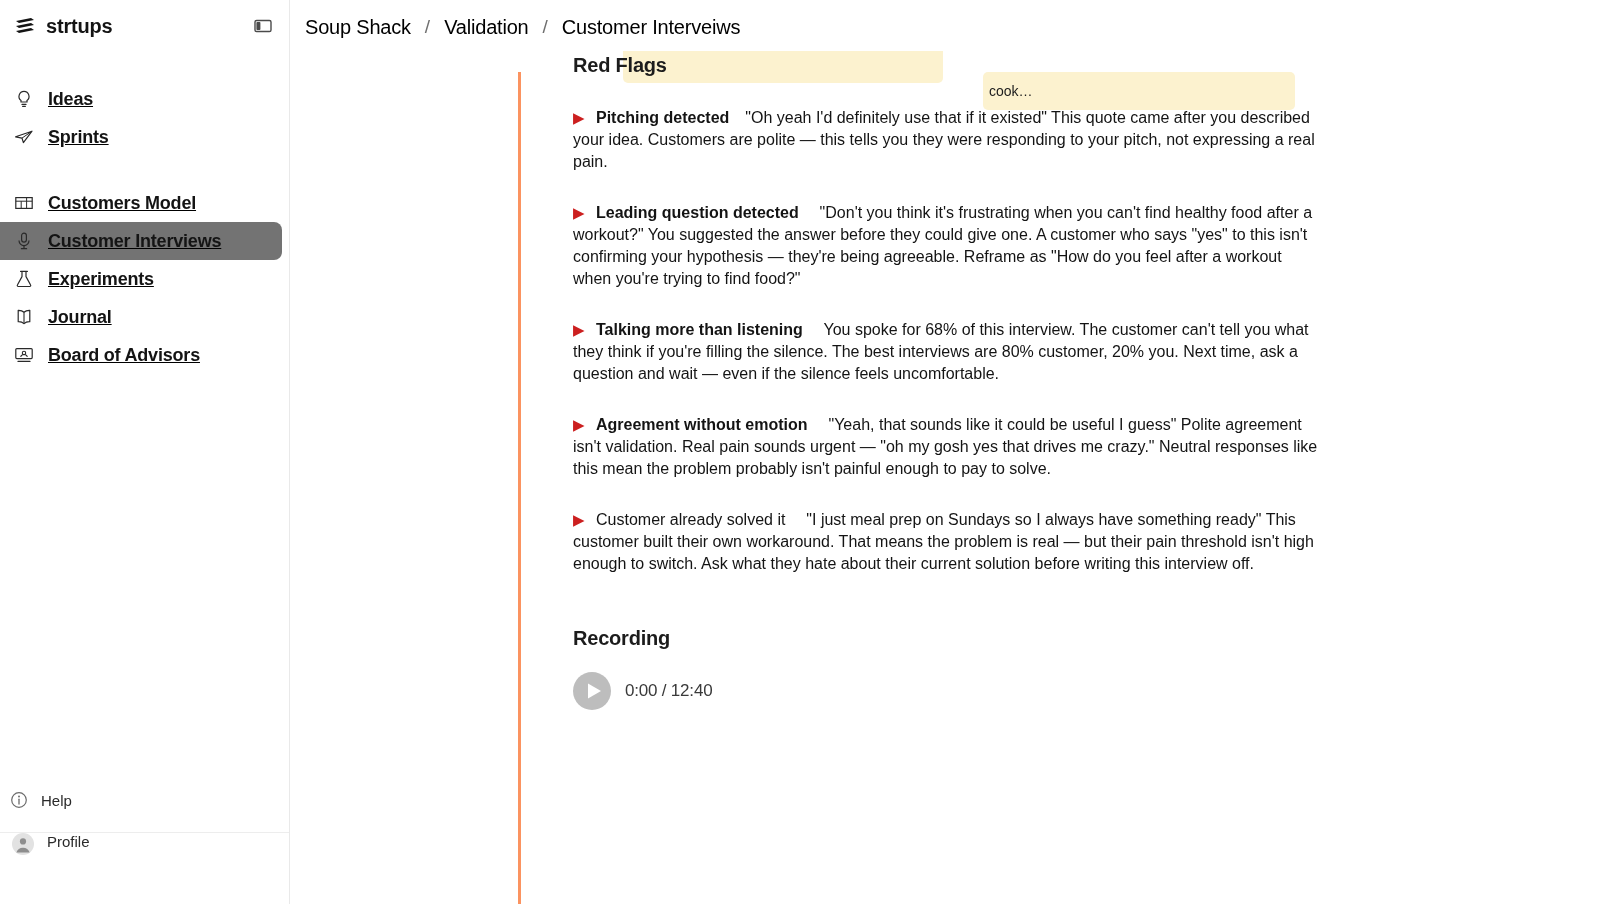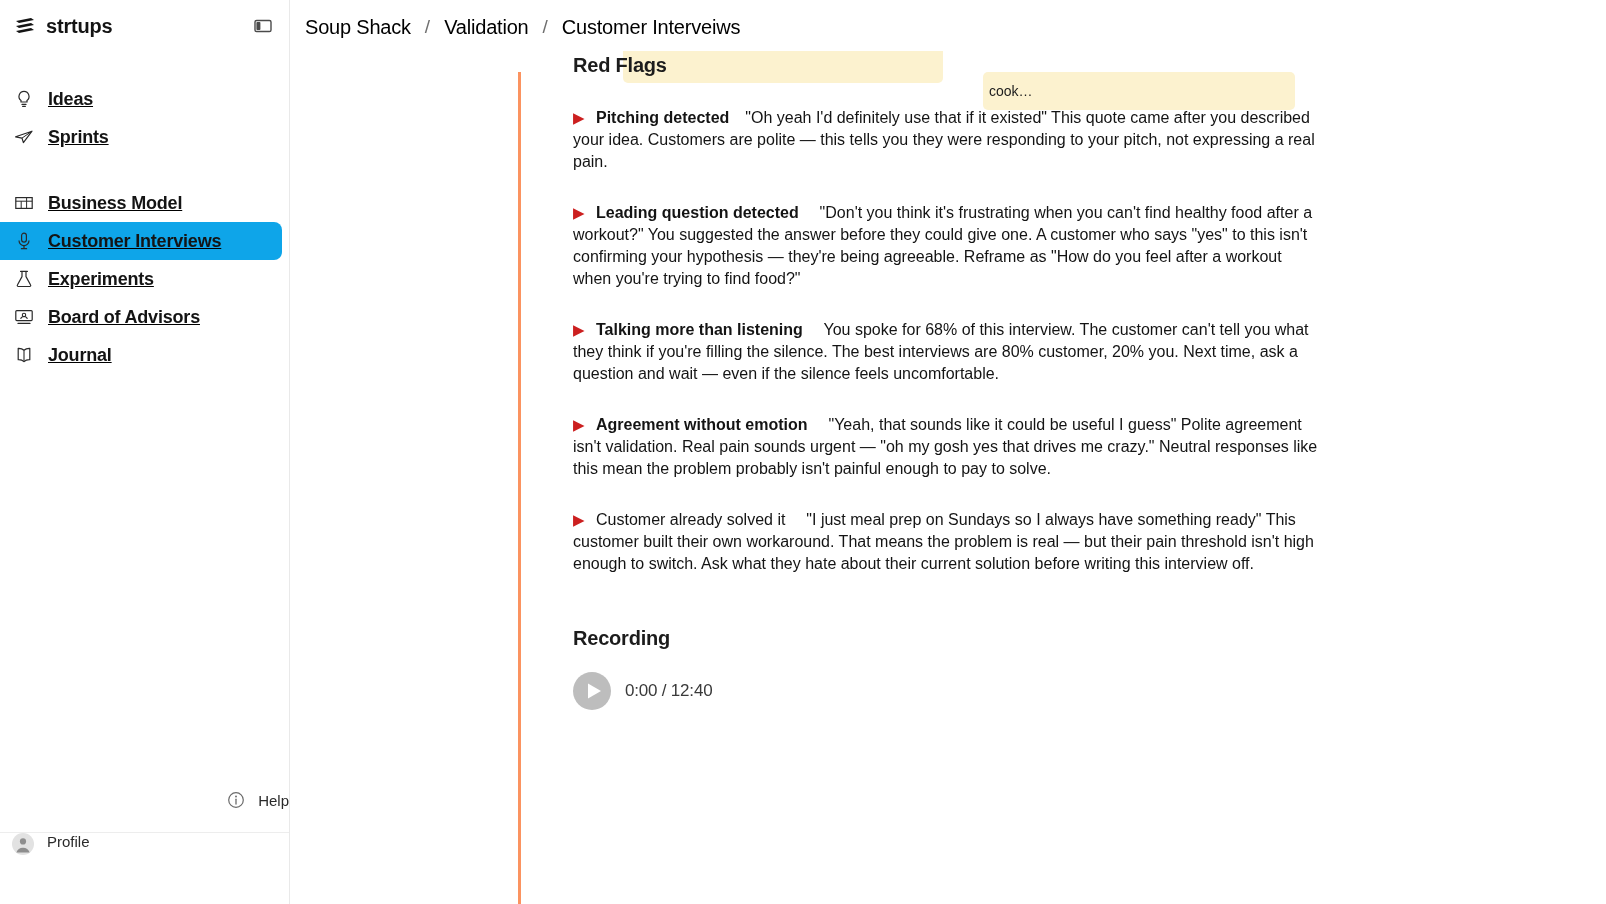--- a/index.html
+++ b/index.html
@@ -40,28 +40,28 @@
     height: 38px; padding-left: 14px;
     cursor: pointer;
     border-radius: 0 8px 8px 0;
     margin-right: 7px;
   }
   .nav-item .ico { width: 20px; height: 20px; flex: 0 0 20px; display: block; }
   .nav-item .lbl {
     font-size: 18px; font-weight: bold; color: #141414;
     letter-spacing: -0.2px;
   }
-  .nav-item.active { background: #0ea5e9; }
+  .nav-item.active { background: #737373; }
 
   .sidebar-spacer { flex: 1 1 auto; }
 
   .util-group { padding-bottom: 18px; }
   .util-item {
     display: flex; align-items: center; gap: 13px;
-    height: 28px; padding-left: 20px; cursor: pointer; justify-content: flex-end;
+    height: 28px; padding-left: 10px; cursor: pointer;
   }
   .util-item .ico { width: 18px; height: 18px; flex: 0 0 18px; display: block; }
   .util-item .lbl { font-size: 15px; color: #2a2a2a; }
 
   .profile-row {
     border-top: 1px solid #ededed;
     height: 72px;
     display: flex; align-items: flex-start; gap: 13px;
     padding-left: 12px; cursor: pointer;
   }
@@ -174,21 +174,21 @@
     </nav>
 
     <nav class="nav-group second">
       <div class="nav-item">
         <span class="ico">
           <svg viewBox="0 0 20 20" width="20" height="20">
             <rect x="1.8" y="4.6" width="16.4" height="10.8" fill="none" stroke="#2a2a2a" stroke-width="1.2"></rect>
             <path d="M1.8 8.2h16.4M7.2 8.2v7.2M12.6 4.6v10.8" stroke="#2a2a2a" stroke-width="1"></path>
           </svg>
         </span>
-        <span class="lbl">Business Model</span>
+        <span class="lbl">Customers Model</span>
       </div>
 
       <div class="nav-item active">
         <span class="ico">
           <svg viewBox="0 0 20 20" width="20" height="20">
             <rect x="7.6" y="2.2" width="4.8" height="9" rx="2.4" fill="none" stroke="#2a2a2a" stroke-width="1.2"></rect>
             <path d="M5 9.6a5 5 0 0 0 10 0" fill="none" stroke="#2a2a2a" stroke-width="1.2"></path>
             <path d="M10 14.6v3.1M7.4 17.7h5.2" stroke="#2a2a2a" stroke-width="1.2" stroke-linecap="round"></path>
           </svg>
         </span>
@@ -196,42 +196,42 @@
       </div>
 
       <div class="nav-item">
         <span class="ico">
           <svg viewBox="0 0 20 20" width="20" height="20">
             <path d="M8 2.4v5.2L3.4 16a1 1 0 0 0 .9 1.5h11.4a1 1 0 0 0 .9-1.5L12 7.6V2.4" fill="none" stroke="#2a2a2a" stroke-width="1.2" stroke-linejoin="round"></path>
             <path d="M6.6 2.4h6.8" stroke="#2a2a2a" stroke-width="1.2" stroke-linecap="round"></path>
           </svg>
         </span>
         <span class="lbl">Experiments</span>
+      </div>
+
+      <div class="nav-item">
+        <span class="ico">
+          <svg viewBox="0 0 20 20" width="20" height="20">
+            <path d="M10 5.2c-1.6-1.5-3.6-2-5.8-1.9v11.4c2.2-.1 4.2.4 5.8 1.9 1.6-1.5 3.6-2 5.8-1.9V3.3c-2.2-.1-4.2.4-5.8 1.9z" fill="none" stroke="#2a2a2a" stroke-width="1.2" stroke-linejoin="round"></path>
+            <path d="M10 5.2v11.4" stroke="#2a2a2a" stroke-width="1.1"></path>
+          </svg>
+        </span>
+        <span class="lbl">Journal</span>
       </div>
 
       <div class="nav-item">
         <span class="ico">
           <svg viewBox="0 0 20 20" width="20" height="20">
             <rect x="1.8" y="3.6" width="16.4" height="10" rx="1" fill="none" stroke="#2a2a2a" stroke-width="1.2"></rect>
             <circle cx="10" cy="8" r="1.7" fill="none" stroke="#2a2a2a" stroke-width="1.1"></circle>
             <path d="M6.6 11.9a3.6 3.6 0 0 1 6.8 0" fill="none" stroke="#2a2a2a" stroke-width="1.1"></path>
             <path d="M4 16.4h12" stroke="#2a2a2a" stroke-width="1.2" stroke-linecap="round"></path>
           </svg>
         </span>
         <span class="lbl">Board of Advisors</span>
-      </div>
-
-      <div class="nav-item">
-        <span class="ico">
-          <svg viewBox="0 0 20 20" width="20" height="20">
-            <path d="M10 5.2c-1.6-1.5-3.6-2-5.8-1.9v11.4c2.2-.1 4.2.4 5.8 1.9 1.6-1.5 3.6-2 5.8-1.9V3.3c-2.2-.1-4.2.4-5.8 1.9z" fill="none" stroke="#2a2a2a" stroke-width="1.2" stroke-linejoin="round"></path>
-            <path d="M10 5.2v11.4" stroke="#2a2a2a" stroke-width="1.1"></path>
-          </svg>
-        </span>
-        <span class="lbl">Journal</span>
       </div>
     </nav>
 
     <div class="sidebar-spacer"></div>
 
     <div class="util-group">
       <div class="util-item">
         <span class="ico">
           <svg viewBox="0 0 18 18" width="18" height="18">
             <circle cx="9" cy="9" r="7.3" fill="none" stroke="#6b6b6b" stroke-width="1.2"></circle>

